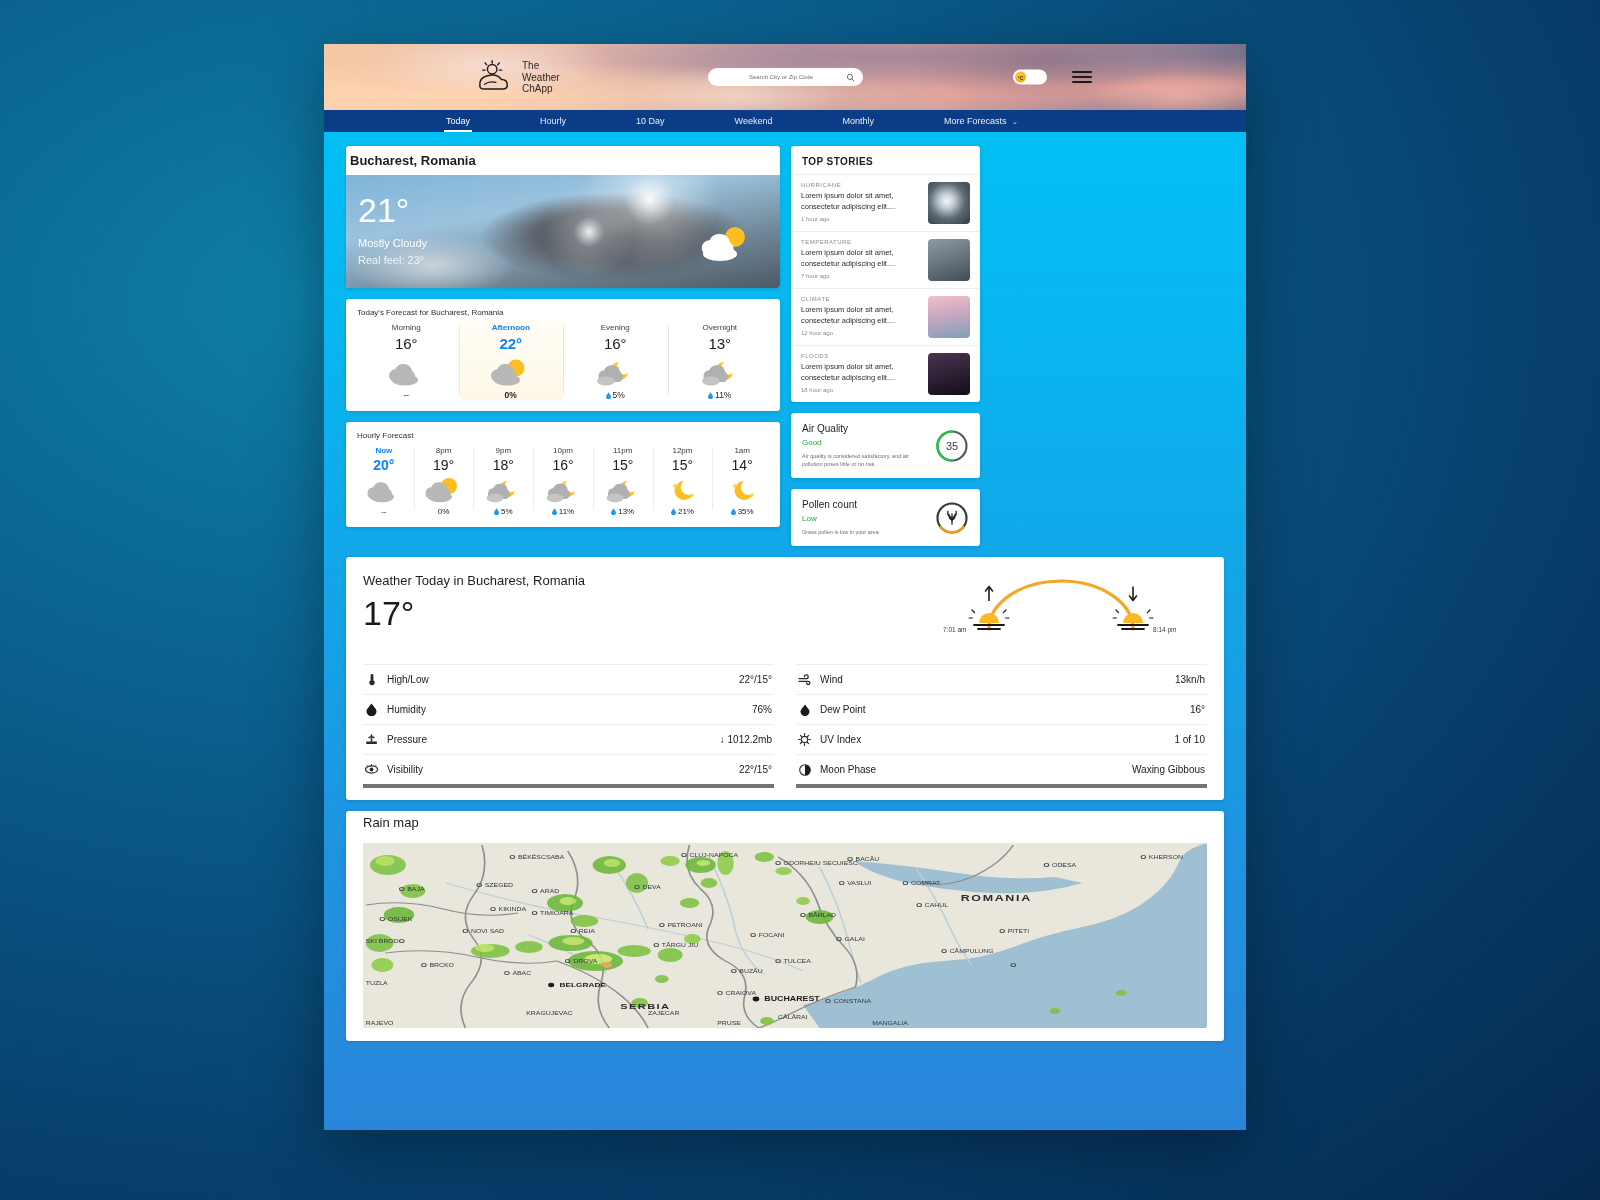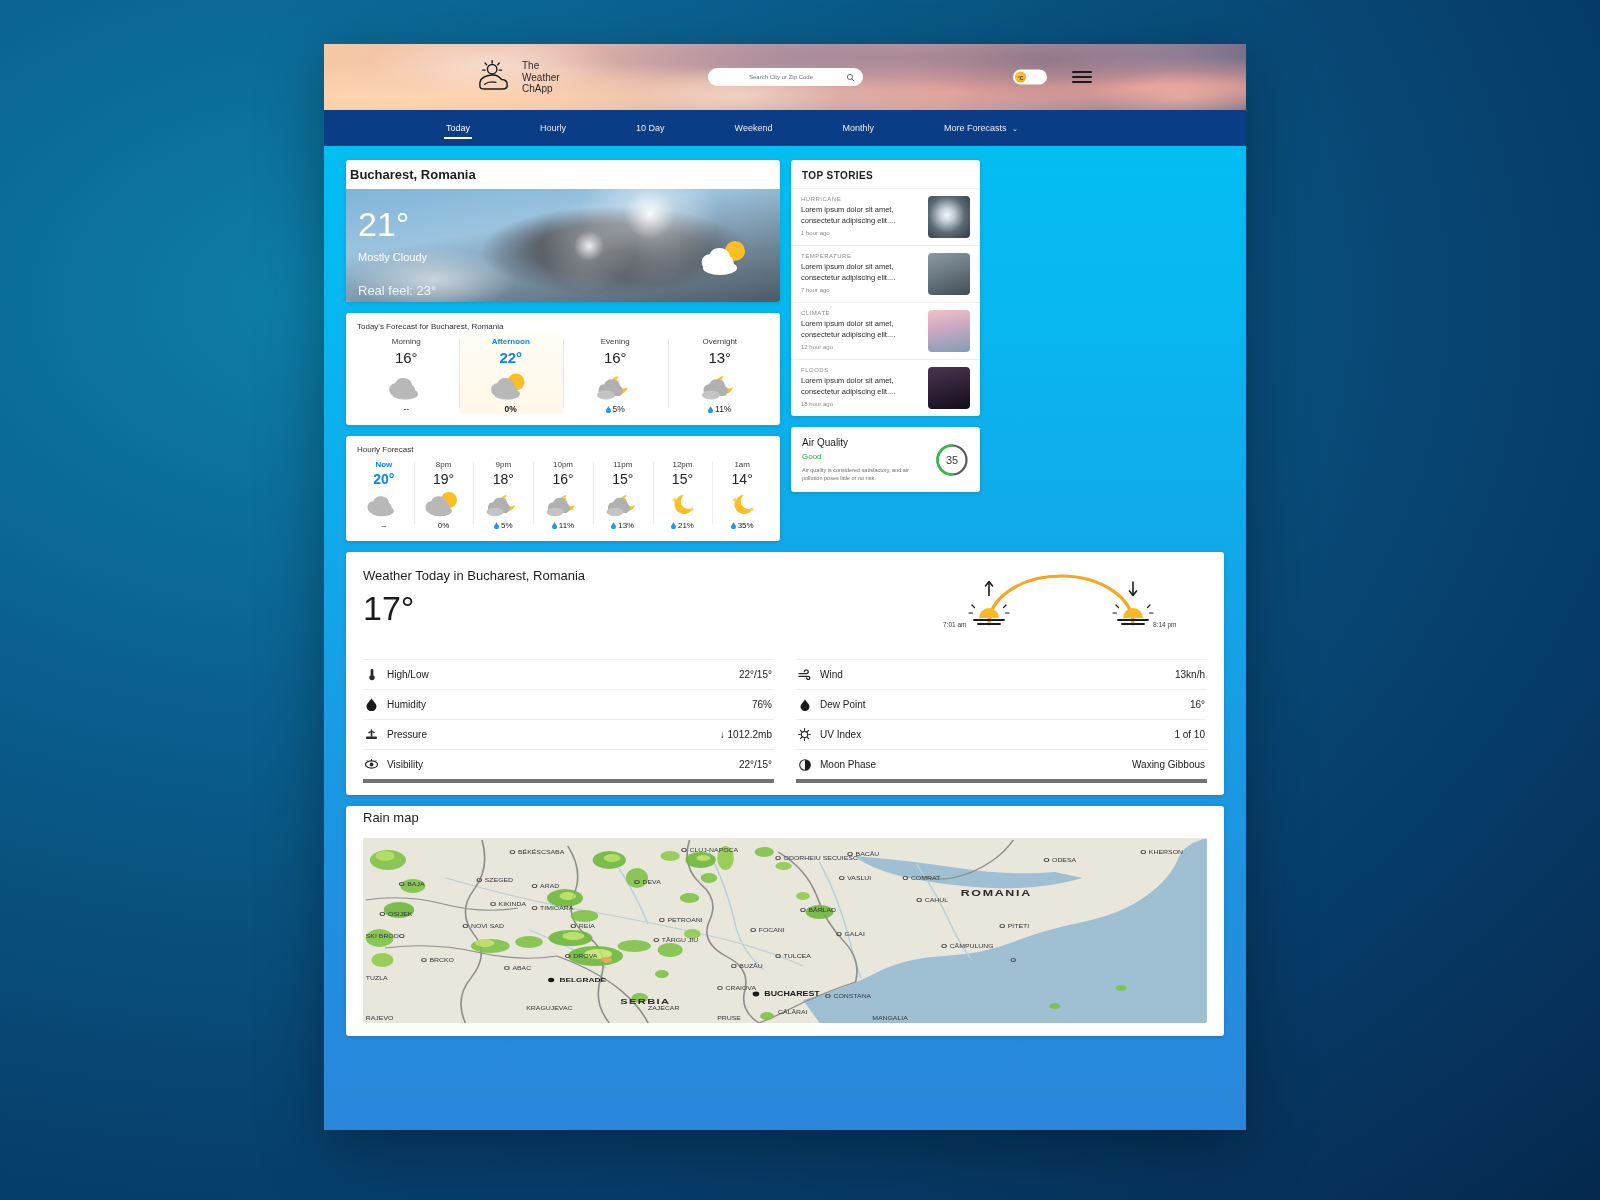--- a/index.html
+++ b/index.html
@@ -68,21 +68,21 @@
     background: radial-gradient(circle at 35% 30%, #ffc83d, #f2a007);
     display: flex; align-items: center; justify-content: center;
     font-size: 5px; color: #4a3000; font-weight: bold;
   }
 
   .hamburger { position: absolute; left: 748px; top: 50%; transform: translateY(-50%); width: 20px; cursor: pointer; }
   .hamburger span { display: block; height: 2px; background: #1b1b1b; border-radius: 1px; margin: 3px 0; }
 
   
   .navbar {
-    height: 36px; background: #0b3d87;
+    height: 22px; background: #0b3d87;
     display: flex; align-items: center; padding-left: 120px;
   }
   .nav-item {
     position: relative; color: #e9eef7; font-size: 9px; cursor: pointer;
     padding: 0 2px; white-space: nowrap;
   }
   .nav-item + .nav-item { margin-left: 66px; }
   .nav-item.active { color: #fff; }
   .nav-item.active::after {
     content: ""; position: absolute; left: 0; right: 0; bottom: -6px;
@@ -109,21 +109,21 @@
       radial-gradient(ellipse 120px 45px at 20% 80%, #c9d4dc 0%, rgba(201,212,220,0) 70%),
       linear-gradient(170deg, #7fb4d8 0%, #9cc3de 35%, #6f8596 70%, #4d5a66 100%);
   }
   .hero-sunrays {
     position: absolute; left: 56%; top: 8%; width: 120px; height: 120px;
     background: radial-gradient(circle, rgba(255,255,255,.9) 0%, rgba(255,255,255,.25) 18%, rgba(255,255,255,0) 55%);
     transform: translate(-50%,-10%);
   }
   .hero-temp { position: absolute; left: 12px; top: 18px; font-size: 34px; color: #fff; font-weight: 300; line-height: 1; }
   .hero-cond { position: absolute; left: 12px; top: 62px; font-size: 11px; color: #fff; }
-  .hero-feel { position: absolute; left: 12px; top: 94px; font-size: 13px; color: #eef3f7; }
+  .hero-feel { position: absolute; left: 12px; top: 79px; font-size: 11px; color: #eef3f7; }
   .hero-icon { position: absolute; right: 26px; top: 48px; }
 
   
   .tf-title { padding: 9px 11px 2px; font-size: 8px; color: #2e2e2e; }
   .tf-row { display: flex; padding: 0 8px 11px; }
   .tf-cell { flex: 1; text-align: center; padding: 4px 0 0; position: relative; }
   .tf-cell + .tf-cell::before {
     content: ""; position: absolute; left: 0; top: 6px; bottom: 6px; width: 1px; background: #e6e6e6;
   }
   .tf-cell.highlight { background: linear-gradient(180deg, #fffdf6 0%, #fff8e8 100%); border-radius: 3px; }
@@ -545,20 +545,38 @@
           <div class="aq-desc">Air quality is considered satisfactory, and air pollution poses little or no risk.</div>
           <div class="gauge">
             <svg width="34" height="34" viewBox="0 0 34 34">
               <circle cx="17" cy="17" r="14.5" fill="none" stroke="#5a5a5a" stroke-width="2.2"></circle>
               <path d="M17 2.5 A14.5 14.5 0 0 0 17 31.5" fill="none" stroke="#35bb4d" stroke-width="2.6" stroke-linecap="round"></path>
             </svg>
             <div class="gauge-val">35</div>
           </div>
         </div>
 
+        <div class="card aq">
+          <div class="aq-title">Pollen count</div>
+          <div class="aq-status">Low</div>
+          <div class="aq-desc">Grass pollen is low in your area</div>
+          <div class="gauge">
+            <svg width="34" height="34" viewBox="0 0 34 34">
+              <circle cx="17" cy="17" r="14.5" fill="none" stroke="#3a3a3a" stroke-width="2.2"></circle>
+              <path d="M5.8 26 A14.5 14.5 0 0 0 28.2 26" fill="none" stroke="#f0a020" stroke-width="2.6" stroke-linecap="round"></path>
+              <g stroke="#1b1b1b" stroke-width="1.3" fill="none" stroke-linecap="round">
+                <path d="M17 23 L17 13"></path>
+                <path d="M17 17 C13.5 15.5 12.5 12.5 12.8 10.5"></path>
+                <path d="M17 17 C20.5 15.5 21.5 12.5 21.2 10.5"></path>
+                <path d="M17 19 C14.6 18 14 15.6 14.2 14"></path>
+                <path d="M17 19 C19.4 18 20 15.6 19.8 14"></path>
+              </g>
+            </svg>
+          </div>
+        </div>
 
       </div>
     </div>
 
     <div class="card today-card">
       <div class="today-main">
         <div>
           <div class="today-title">Weather Today in Bucharest, Romania</div>
           <div class="today-temp">17°</div>
         </div>

